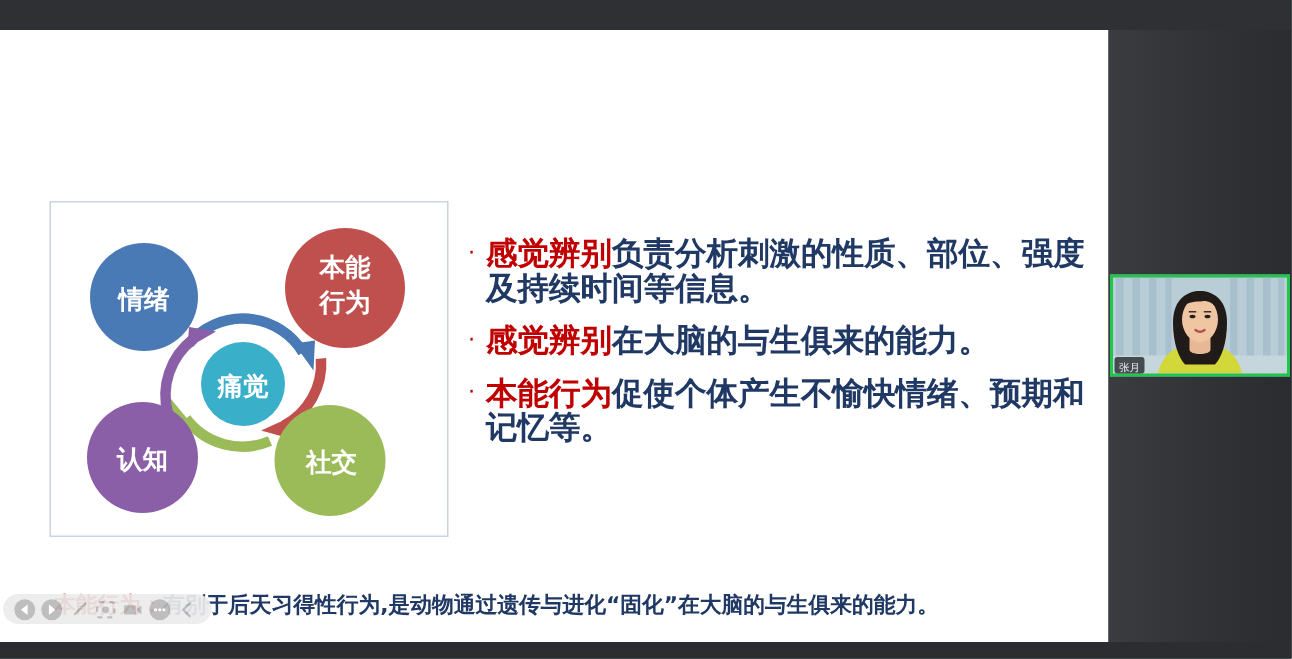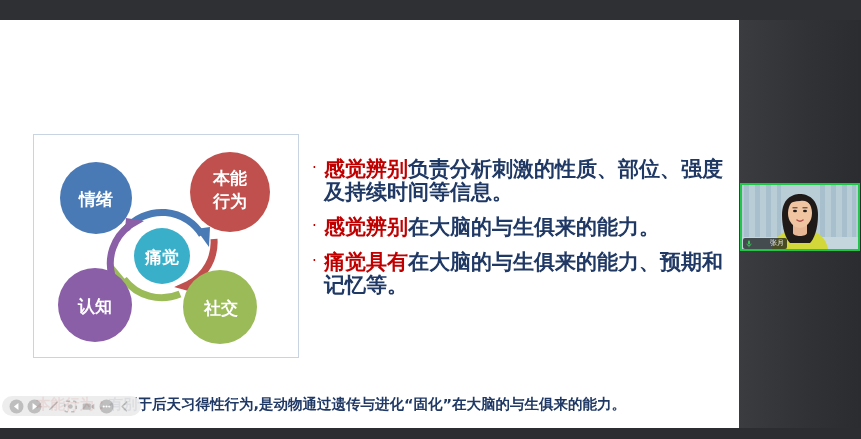--- a/index.html
+++ b/index.html
@@ -55,21 +55,21 @@
   .tb-btn svg { display:block; }
 
   
   .side-panel { position:absolute; left:739px; top:20px; width:122px; height:408px;
     background:linear-gradient(90deg,#3a3c40 0%,#303235 55%,#2a2c2f 100%); }
   .video-tile { position:absolute; left:740px; top:183px; width:120px; height:68px;
     border:2px solid #1fc64a; overflow:hidden; background:#9fb7c4; }
   .tile-svg { display:block; width:116px; height:64px; }
   .name-chip { position:absolute; left:743px; top:238px; height:11px;
     background:rgba(20,22,24,.72); border-radius:2px; padding:0 3px;
-    display:flex; align-items:center; gap:18px; }
+    display:flex; align-items:center; gap:2px;flex-direction:column; }
   .mic-ico { width:6px; height:8px; display:block; }
   .name-txt { color:#f2f2f2; font-size:7px; line-height:11px;
     font-family:"DejaVu Sans","Liberation Sans",sans-serif; white-space:nowrap; }
 </style>
 </head>
 <body>
 
 <div class="app">
 
   <div class="topbar"></div>
@@ -124,21 +124,21 @@
         <span class="btext"><span class="kw">感觉辨别</span><span>负责分析刺激的性质、部位、强度及持续时间等信息。</span></span>
       </div>
 
       <div class="bullet">
         <span class="dot">·</span>
         <span class="btext"><span class="kw">感觉辨别</span><span>在大脑的与生俱来的能力。</span></span>
       </div>
 
       <div class="bullet">
         <span class="dot">·</span>
-        <span class="btext"><span class="kw">痛觉具有</span><span>在大脑的与生俱来的能力、预期和记忆等。</span></span>
+        <span class="btext"><span class="kw">本能行为</span><span>促使个体产生不愉快情绪、预期和记忆等。</span></span>
       </div>
     </div>
 
     <div class="note"><span class="kw">本能行为：</span><span>有别于后天习得性行为,是动物通过遗传与进化“固化”在大脑的与生俱来的能力。</span></div>
 
     <div class="toolbar">
       <span class="tb-btn">
         <svg viewBox="0 0 14 14">
             <circle cx="7" cy="7" r="6.5" fill="#b9b9b9"></circle>
             <path d="M8.8,3.8 L4.6,7 L8.8,10.2 Z" fill="#ffffff"></path>

